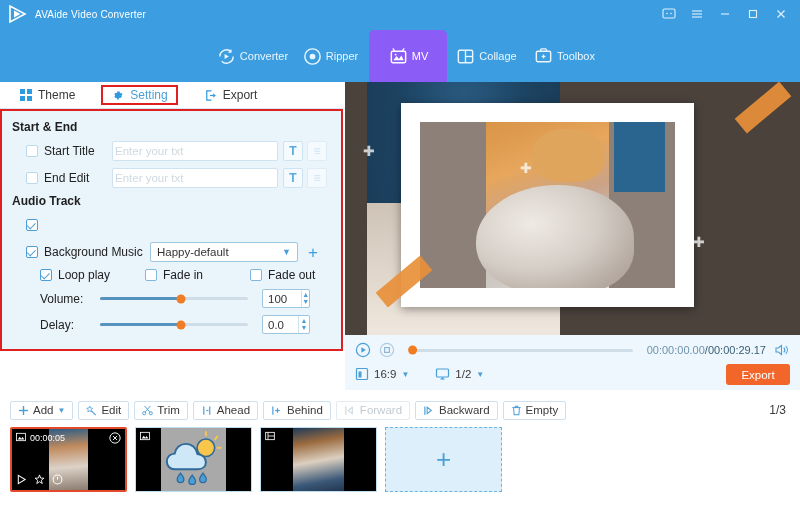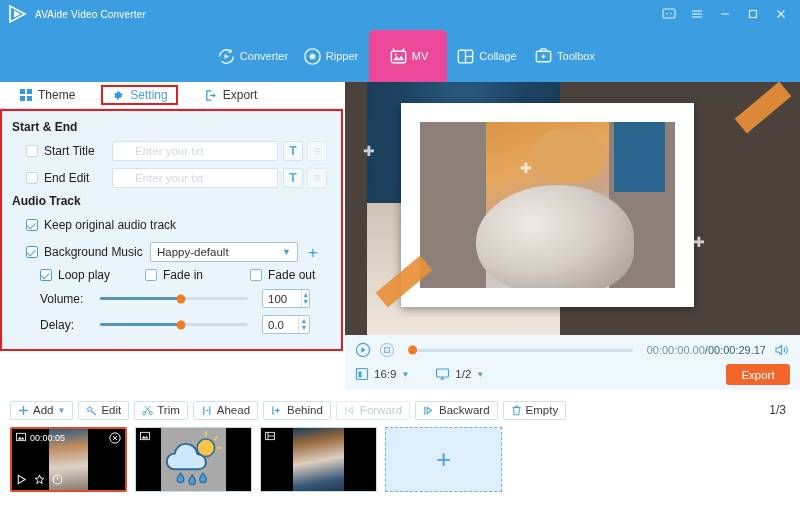--- a/index.html
+++ b/index.html
@@ -28,21 +28,21 @@
   
   .topnav {
     height:54px; background:#3c9ee0; display:flex; align-items:flex-end;
     padding-left:213px; gap:0;
   }
   .nav-item {
     width:78px; height:52px; display:flex; flex-direction:row;
     align-items:center; justify-content:center; gap:3px;
     color:#eaf6ff; font-size:11px; border-radius:5px 5px 0 0;
   }
-  .nav-item.active { background:#ec4899; color:#fff; }
+  .nav-item.active { background:#8b5cf6; color:#fff; }
   .nav-ico { height:22px; display:flex; align-items:center; }
 
   
   .subtabs {
     height:27px; background:#fff; border-bottom:1px solid #d7e6f2;
     display:flex; align-items:center; padding-left:14px; gap:20px;
     width:345px; position:relative; z-index:4;
   }
   .subtab { display:flex; align-items:center; gap:6px; font-size:12px;
     color:#3a3a3a; padding:2px 6px; }
@@ -60,21 +60,21 @@
     border-radius:2px; display:inline-flex; align-items:center; justify-content:center;
     margin-right:6px; flex:none; }
   .cbx.on { border-color:#4a9fd8; }
   .cbx.on:after { content:""; width:7px; height:4px; border-left:1.6px solid #4a9fd8;
     border-bottom:1.6px solid #4a9fd8; transform:rotate(-45deg) translate(0px,-1px); }
   .cbx.dim { border-color:#bcd9ec; }
   .lbl { font-size:12px; color:#222; }
   .row-indent { padding-left:14px; }
   .txtfield {
     flex:1; height:20px; background:#fff; border:1px solid #cfe2ef;
-    border-radius:2px; display:flex; align-items:center; padding:0 22px;
+    border-radius:2px; display:flex; align-items:center; padding:0 2px;
     color:#cfd9e0; font-size:11.5px; margin-right:5px;
   }
   .ibtn { width:20px; height:20px; border:1px solid #cfe2ef; background:#f4fafe;
     border-radius:2px; display:flex; align-items:center; justify-content:center;
     color:#5aa9dd; font-weight:bold; font-size:12px; margin-right:4px; flex:none; }
   .ibtn.disabled { color:#d3e4f0; border-color:#dfecf5; }
   .title-label { width:68px; font-size:12px; color:#222; }
   .sel {
     width:148px; height:20px; background:#fff; border:1px solid #9ec6e0;
     border-radius:2px; display:flex; align-items:center; justify-content:space-between;
@@ -331,21 +331,20 @@
       <span class="title-label">End Edit</span>
       <span class="txtfield">Enter your txt</span>
       <span class="ibtn">T</span>
       <span class="ibtn disabled">≡</span>
     </div>
 
     <div class="sect-title">Audio Track</div>
 
     <div class="row row-indent">
       <span class="cbx on"></span>
-      <span class="lbl">Keep original audio track</span>
     </div>
 
     <div class="row row-indent">
       <span class="cbx on"></span>
       <span class="lbl" style="width:106px">Background Music</span>
       <span class="sel">
         <span>Happy-default</span>
         <span class="car">▼</span>
       </span>
       <span class="plus-btn">+</span>

